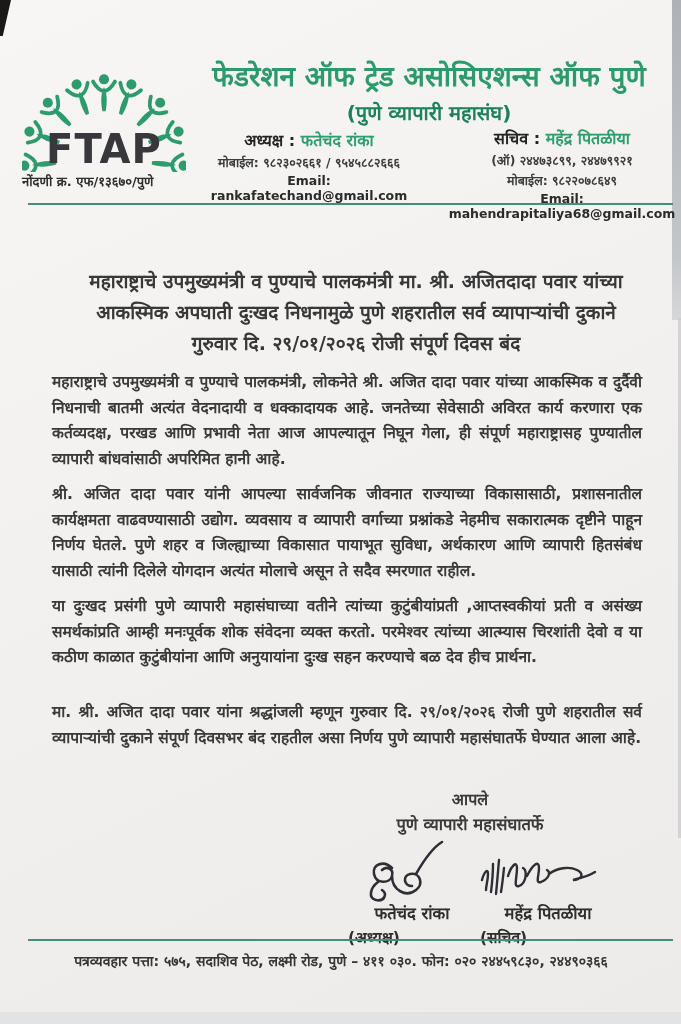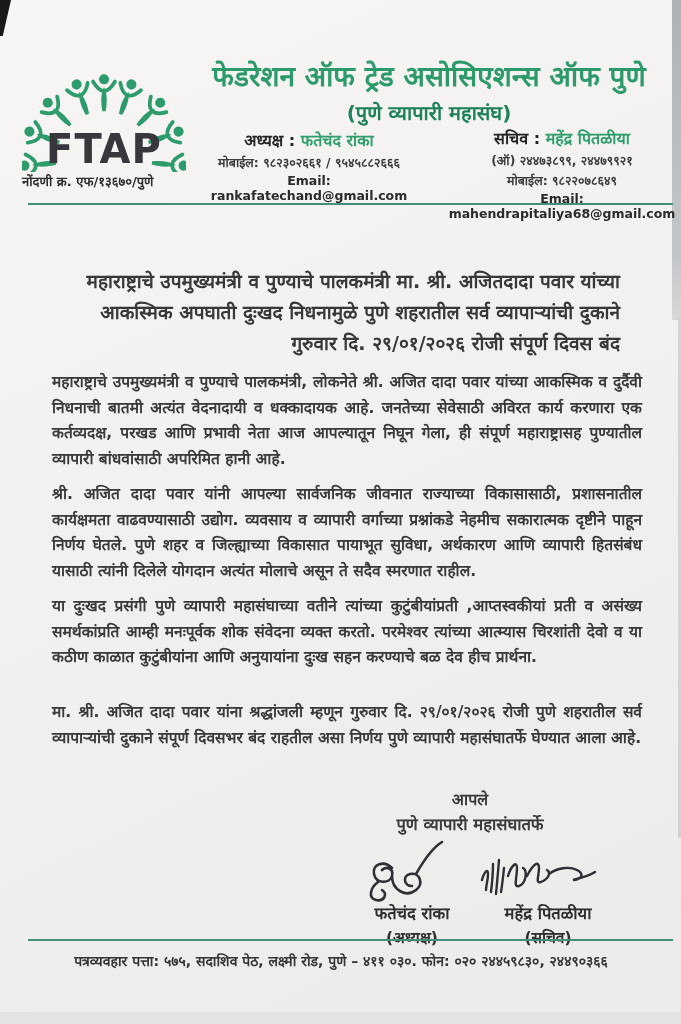--- a/index.html
+++ b/index.html
@@ -50,41 +50,41 @@
   .contact.secretary { left:448px; top:127px; width:228px; }
   .role-line { font-size:16px; font-weight:700; color:#242424; }
   .role-line .person-name { color:#2f9e6d; }
   .contact .office-line, .contact .mobile-line { font-size:12.5px; font-weight:600; color:#3c3c3c; margin-top:3px; }
   .contact .email-line { font-size:12.5px; font-weight:600; color:#2b2b2b; margin-top:2px; }
   .header-rule { position:absolute; left:28px; top:203px; width:645px; height:2px;
     background:#41917a; }
 
   
   .letter-heading {
-    position:absolute; left:60px; top:266px; width:560px;
-    text-align:right; font-size:19px; font-weight:700; color:#383838;
+    position:absolute; left:76px; top:266px; width:560px;
+    text-align:center; font-size:19px; font-weight:700; color:#383838;
     line-height:1.62;
   }
   .para { position:absolute; left:52px; width:590px; text-align:justify;
     font-size:15.5px; font-weight:600; color:#3a3a3a; line-height:1.66; }
   .para-1 { top:370px; }
   .para-2 { top:482px; }
   .para-3 { top:594px; }
   .para-4 { top:700px; }
 
   
   .closing { position:absolute; left:400px; top:788px; width:140px;
     text-align:center; font-size:16px; font-weight:700; }
   .org-line { position:absolute; left:352px; top:812px; width:236px;
     text-align:center; font-size:16.5px; font-weight:700; }
   .sig-svg { position:absolute; }
   .sig-president { left:362px; top:840px; }
   .sig-secretary { left:476px; top:848px; }
   .sig-name { position:absolute; text-align:center; font-size:16.5px; font-weight:700; color:#2e2e2e; }
-  .sig-role { position:absolute; text-align:center; font-size:15.5px; font-weight:700; color:#2e2e2e; }
+  .sig-role { position:absolute; font-size:15.5px; font-weight:700; color:#2e2e2e; }
   .name-president { left:348px; top:901px; width:128px; }
   .role-president { left:348px; top:926px; width:128px; }
   .name-secretary { left:480px; top:901px; width:136px; }
   .role-secretary { left:480px; top:926px; width:136px; }
 
   
   .footer-rule { position:absolute; left:28px; top:939px; width:645px; height:2px;
     background:#41917a; }
   .footer-text { position:absolute; left:36px; top:951px; width:610px;
     text-align:center; font-size:14px; font-weight:600; color:#353535; white-space:nowrap; }

